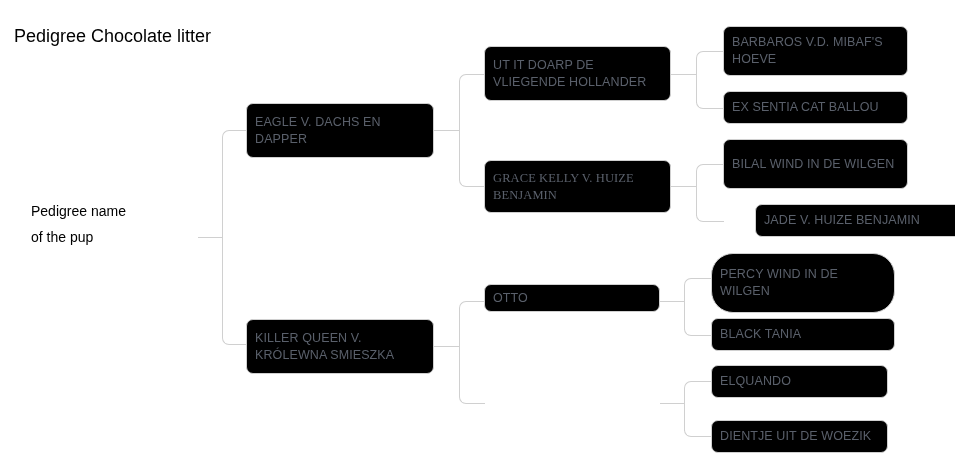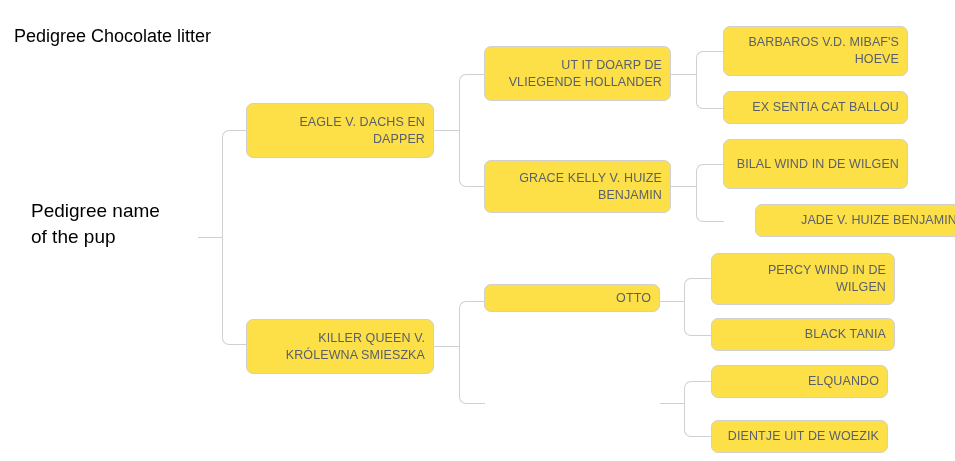--- a/index.html
+++ b/index.html
@@ -24,36 +24,36 @@
     top: 25px;
     font-size: 18px;
     line-height: 23px;
     color: #000000;
     white-space: nowrap;
   }
   .root-label {
     position: absolute;
     left: 31px;
     top: 198px;
-    font-size: 19px;
+    font-size: 14px;
     line-height: 26px;
     color: #000000;
     width: 170px;
   }
   .node {
     position: absolute;
     box-sizing: border-box;
     border: 1px solid #d0d0d0;
     border-radius: 7px;
-    background: #fde047;
+    background: #000000;
     color: #5a606b;
     font-size: 12.5px;
     line-height: 17px;
     letter-spacing: 0.1px;
-    text-align: right;
+    text-align: left;
     display: flex;
     align-items: center;
     justify-content: center;
     padding: 2px 8px;
   }
   .node span { display: block; width: 100%; }
 
   
   .hline {
     position: absolute;
@@ -117,21 +117,21 @@
   <div class="vline" style="left:459px; top:309px; height:86px;"></div>
   <div class="elbow tl" style="left:459px; top:301px; width:16px; height:9px;"></div>
   <div class="hline" style="left:473px; top:301px; width:12px;"></div>
   <div class="elbow bl" style="left:459px; top:395px; width:16px; height:9px;"></div>
   <div class="hline" style="left:473px; top:403px; width:12px;"></div>
 
   <div class="node" style="left:484px; top:46px; width:187px; height:55px;">
     <span>UT IT DOARP DE VLIEGENDE HOLLANDER</span>
   </div>
 
-  <div class="node" style="left:484px; top:160px; width:187px; height:53px;">
+  <div class="node" style="left:484px; top:160px; width:187px; height:53px;font-family:Liberation Serif, serif;">
     <span>GRACE KELLY V. HUIZE BENJAMIN</span>
   </div>
 
   <div class="node" style="left:484px; top:284px; width:176px; height:28px;">
     <span>OTTO</span>
   </div>
 
 
   <div class="hline" style="left:671px; top:74px; width:25px;"></div>
   <div class="vline" style="left:696px; top:59px; height:44px;"></div>
@@ -170,21 +170,21 @@
   </div>
 
   <div class="node" style="left:723px; top:139px; width:185px; height:50px;">
     <span>BILAL WIND IN DE WILGEN</span>
   </div>
 
   <div class="node" style="left:723px; top:204px; width:211px; height:33px;margin-left:32px;">
     <span>JADE V. HUIZE BENJAMIN</span>
   </div>
 
-  <div class="node" style="left:711px; top:253px; width:184px; height:52px;">
+  <div class="node" style="left:711px; top:253px; width:184px; height:60px;border-radius:22px;">
     <span>PERCY WIND IN DE WILGEN</span>
   </div>
 
   <div class="node" style="left:711px; top:318px; width:184px; height:33px;">
     <span>BLACK TANIA</span>
   </div>
 
   <div class="node" style="left:711px; top:365px; width:177px; height:33px;">
     <span>ELQUANDO</span>
   </div>

